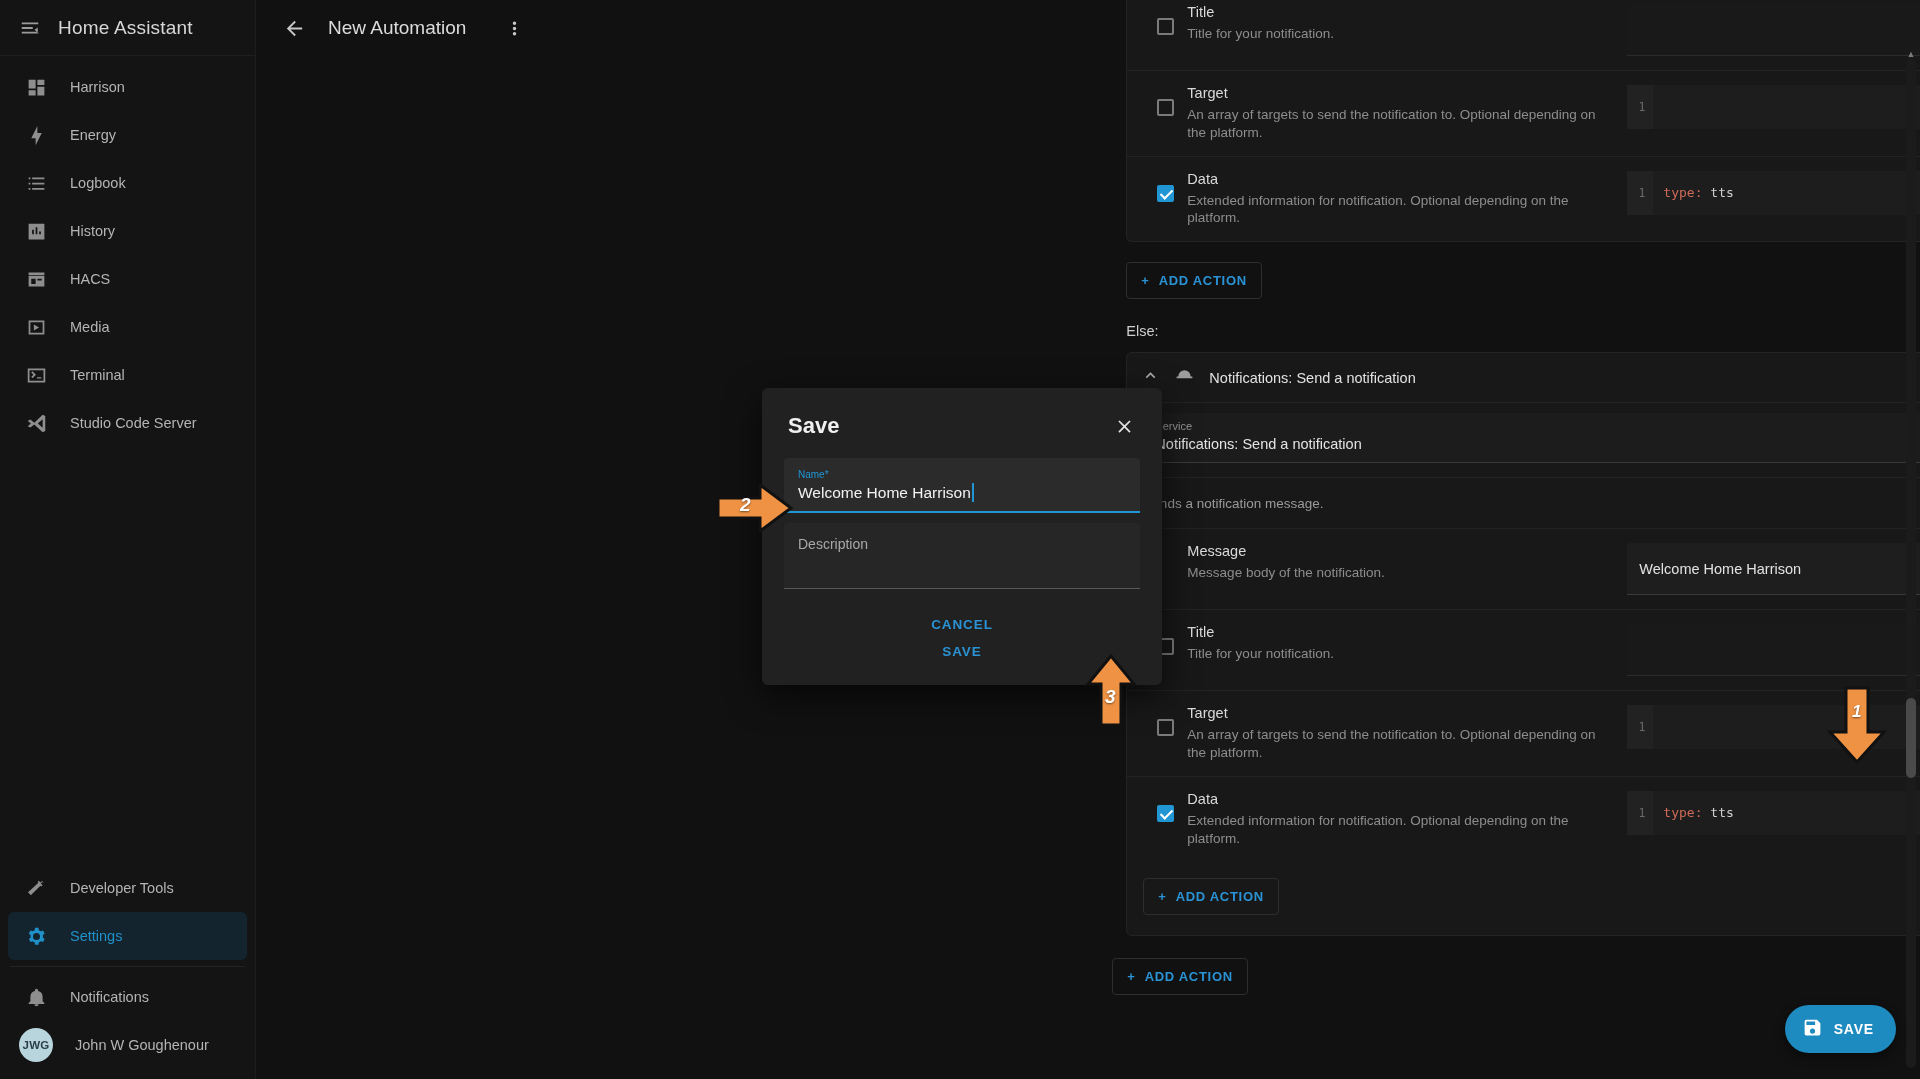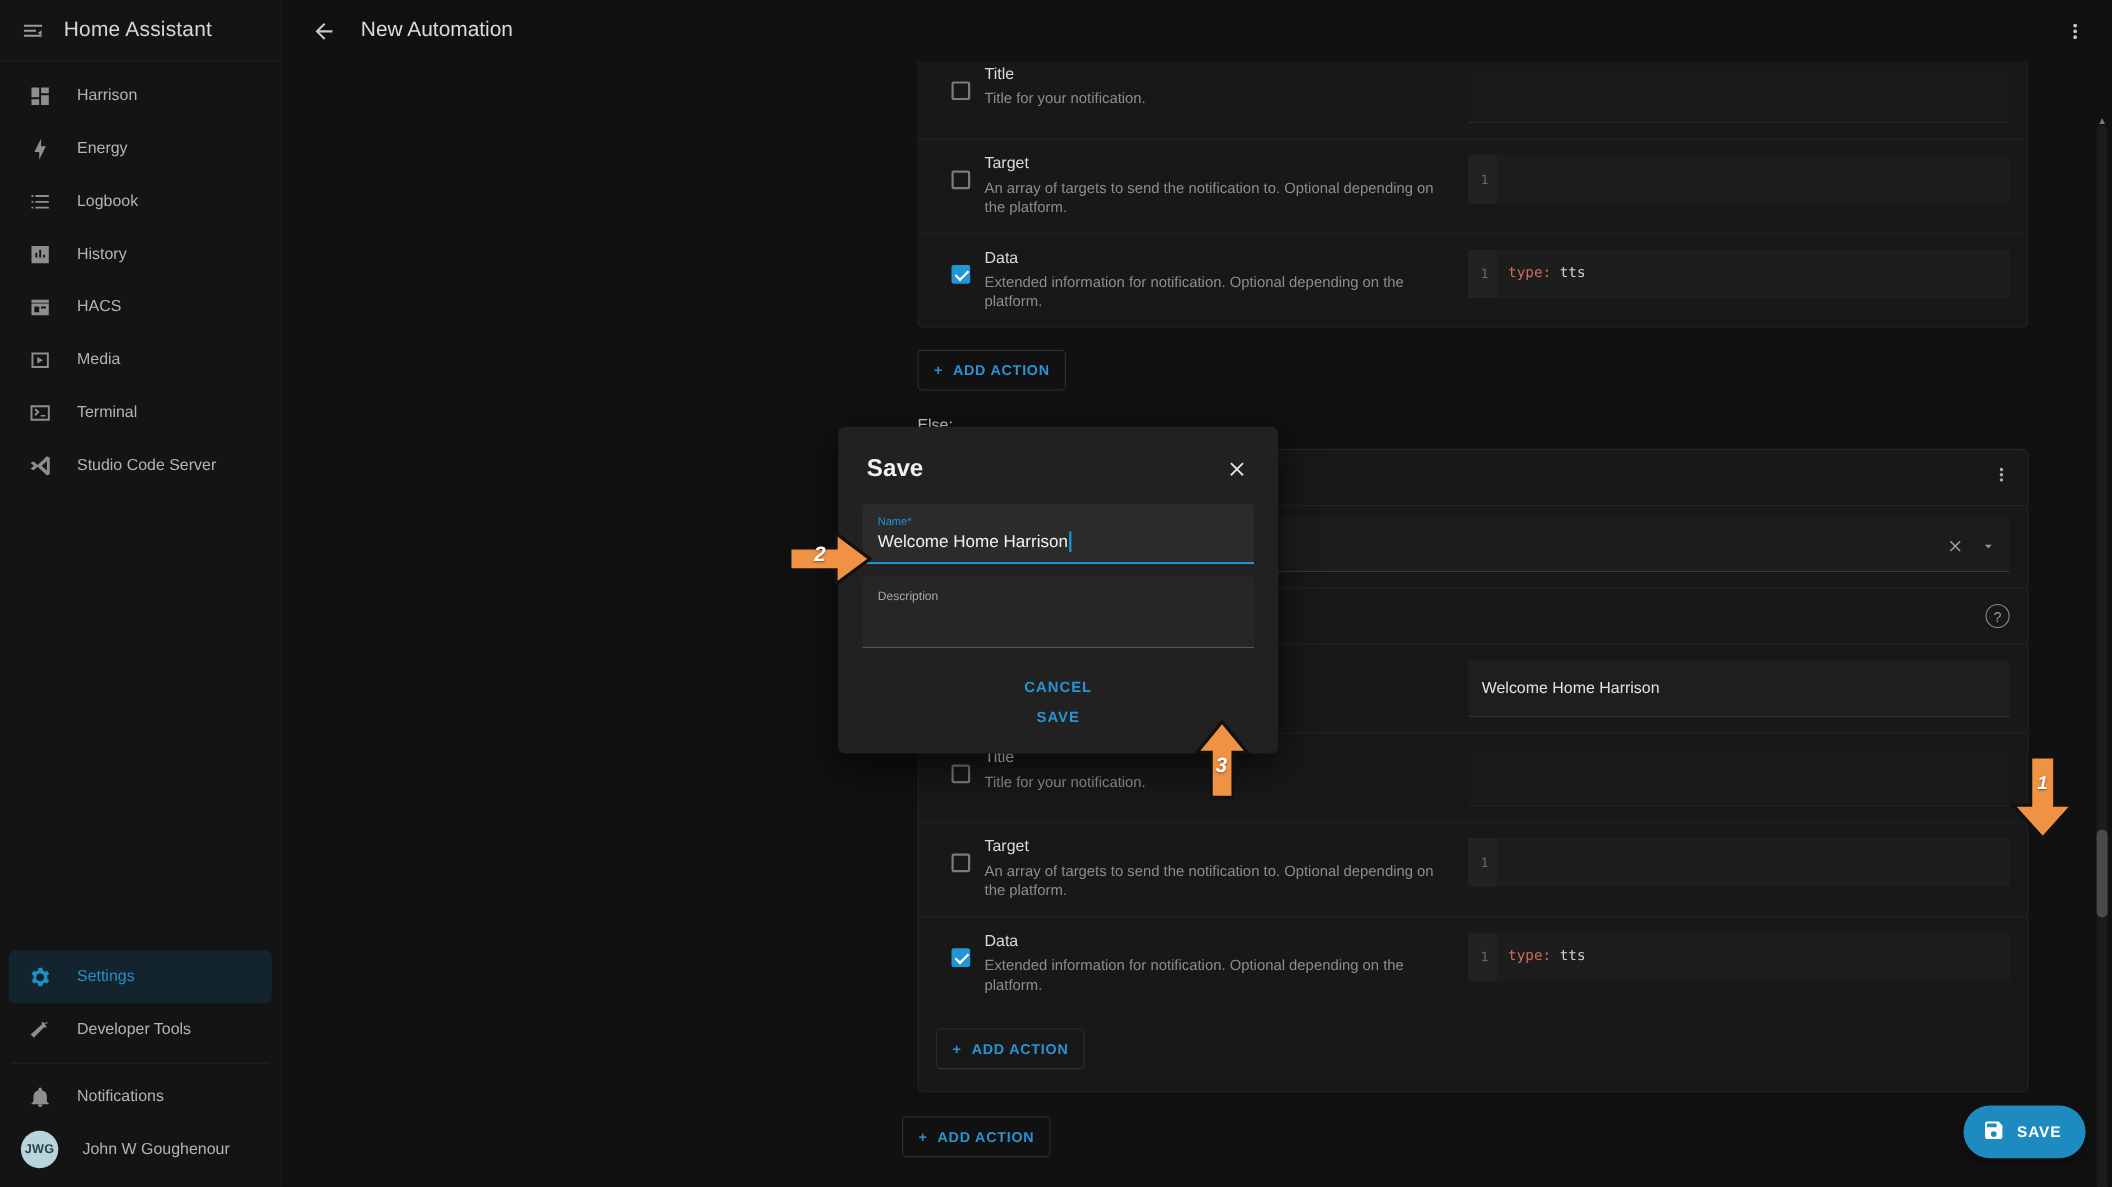--- a/index.html
+++ b/index.html
@@ -44,21 +44,21 @@
   .sb-divider { height: 1px; background: #232323; margin: 6px 10px; }
   .avatar {
     width: 34px; height: 34px; border-radius: 50%;
     background: #b8d4dc; color: #2b4049;
     display: flex; align-items: center; justify-content: center;
     font-size: 11.5px; font-weight: 600; letter-spacing: .3px;
     margin-left: -5px; flex: 0 0 34px;
   }
 
   
-  .main { flex: 1; position: relative; height: 1079px; display: flex; flex-direction: column; background: #111111; }
+  .main { flex: 1; position: relative; height: 1079px; display: flex; flex-direction: row; background: #111111; }
   .topbar { height: 56px; display: flex; align-items: center; gap: 14px; padding: 0 14px 0 18px; }
   .icon-btn {
     width: 40px; height: 40px; border-radius: 50%;
     display: flex; align-items: center; justify-content: center;
     color: #c8c8c8; cursor: pointer;
   }
   .page-title { font-size: 19px; color: #dcdcdc; }
   .topbar-spacer { flex: 1; }
 
   .content { flex: 1; overflow: hidden; position: relative; padding: 0 0 0 0; }
@@ -154,21 +154,21 @@
   }
   .tf .lab { font-size: 10px; color: #2196d4; margin-bottom: 4px; }
   .tf .val { font-size: 15.5px; color: #f2f2f2; position: relative; display: inline-block; }
   .tf .val::after {
     content: ""; position: absolute; right: -3px; top: -1px; width: 1.5px; height: 19px; background: #2196d4;
   }
   .tf2 {
     background: #262626; border-radius: 4px 4px 0 0; margin-top: 10px;
     height: 66px; padding: 13px 14px; border-bottom: 1px solid #5a5a5a;
   }
-  .tf2 .ph { font-size: 11px; color: #a8a8a8; }
+  .tf2 .ph { font-size: 14px; color: #a8a8a8; }
   .dlg-actions { display: flex; align-items: center; justify-content: space-between; padding: 22px 22px 20px; flex-direction: column; }
   .dlg-btn { font-size: 13.5px; font-weight: 700; letter-spacing: .9px; color: #2a93d5; cursor: pointer; padding: 6px 8px; }
 
   
   .fab {
     position: absolute; right: 24px; bottom: 26px;
     height: 48px; padding: 0 22px 0 17px; border-radius: 26px;
     background: #1e8bc0; color: #fff; display: flex; align-items: center; gap: 11px;
     font-size: 14px; font-weight: 600; letter-spacing: .8px; cursor: pointer;
     box-shadow: 0 4px 11px rgba(0,0,0,.45);
@@ -264,35 +264,35 @@
         <span class="ico">
           <svg width="21" height="21" viewBox="0 0 24 24" fill="currentColor">
               <path d="M19 2 9.5 11 5 7.5 2 9l3.6 3L2 15l3 1.5L9.5 13l9.5 9 3-1.5v-17L19 2m0 5.2v9.6L13.5 12 19 7.2Z"></path>
             </svg>
         </span>
         <span>Studio Code Server</span>
       </div>
     </nav>
 
     <div class="sb-bottom">
+      <div class="sb-item">
+        <span class="ico">
+          <svg width="21" height="21" viewBox="0 0 24 24" fill="currentColor">
+              <path d="M20.7 5.6 18.4 3.3l-1.8 1.8-2-2-1.4 1.4 1 1L3.3 15.4l-1.1 1 3.4 3.4 1-1.1L16.5 8.8l1 1 1.4-1.4-2-2 1.8-1.8Z"></path>
+            </svg>
+        </span>
+        <span>Developer Tools</span>
+      </div>
       <div class="sb-item active">
         <span class="ico">
           <svg width="21" height="21" viewBox="0 0 24 24" fill="currentColor">
               <path d="M12 8a4 4 0 1 0 0 8 4 4 0 0 0 0-8m7.4 4c0 .5 0 .9-.1 1.3l2.1 1.6-2 3.5-2.5-1a7.4 7.4 0 0 1-2.2 1.3l-.4 2.6h-4l-.4-2.6a7.4 7.4 0 0 1-2.2-1.3l-2.5 1-2-3.5 2.1-1.6a7 7 0 0 1 0-2.6L3.2 8.6l2-3.5 2.5 1a7.4 7.4 0 0 1 2.2-1.3L10.3 2h4l.4 2.8c.8.3 1.5.7 2.2 1.3l2.5-1 2 3.5-2.1 1.6c.1.4.1.8.1 1.3Z"></path>
             </svg>
         </span>
         <span>Settings</span>
-      </div>
-      <div class="sb-item">
-        <span class="ico">
-          <svg width="21" height="21" viewBox="0 0 24 24" fill="currentColor">
-              <path d="M20.7 5.6 18.4 3.3l-1.8 1.8-2-2-1.4 1.4 1 1L3.3 15.4l-1.1 1 3.4 3.4 1-1.1L16.5 8.8l1 1 1.4-1.4-2-2 1.8-1.8Z"></path>
-            </svg>
-        </span>
-        <span>Developer Tools</span>
       </div>
 
       <div class="sb-divider"></div>
 
       <div class="sb-item">
         <span class="ico">
           <svg width="21" height="21" viewBox="0 0 24 24" fill="currentColor">
               <path d="M12 22a2.4 2.4 0 0 0 2.4-2.4H9.6A2.4 2.4 0 0 0 12 22m7-5.6v-5a7 7 0 0 0-5.2-6.8V3.8a1.8 1.8 0 1 0-3.6 0v.8A7 7 0 0 0 5 11.4v5l-2 2v1h18v-1l-2-2Z"></path>
             </svg>
         </span>

